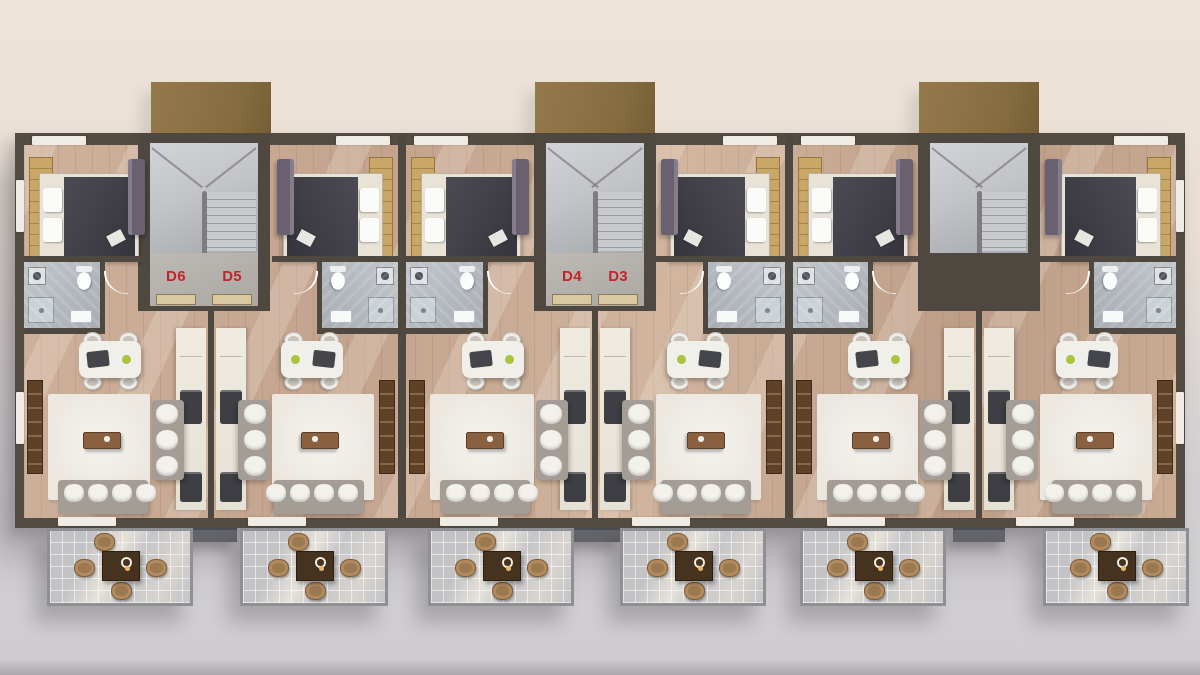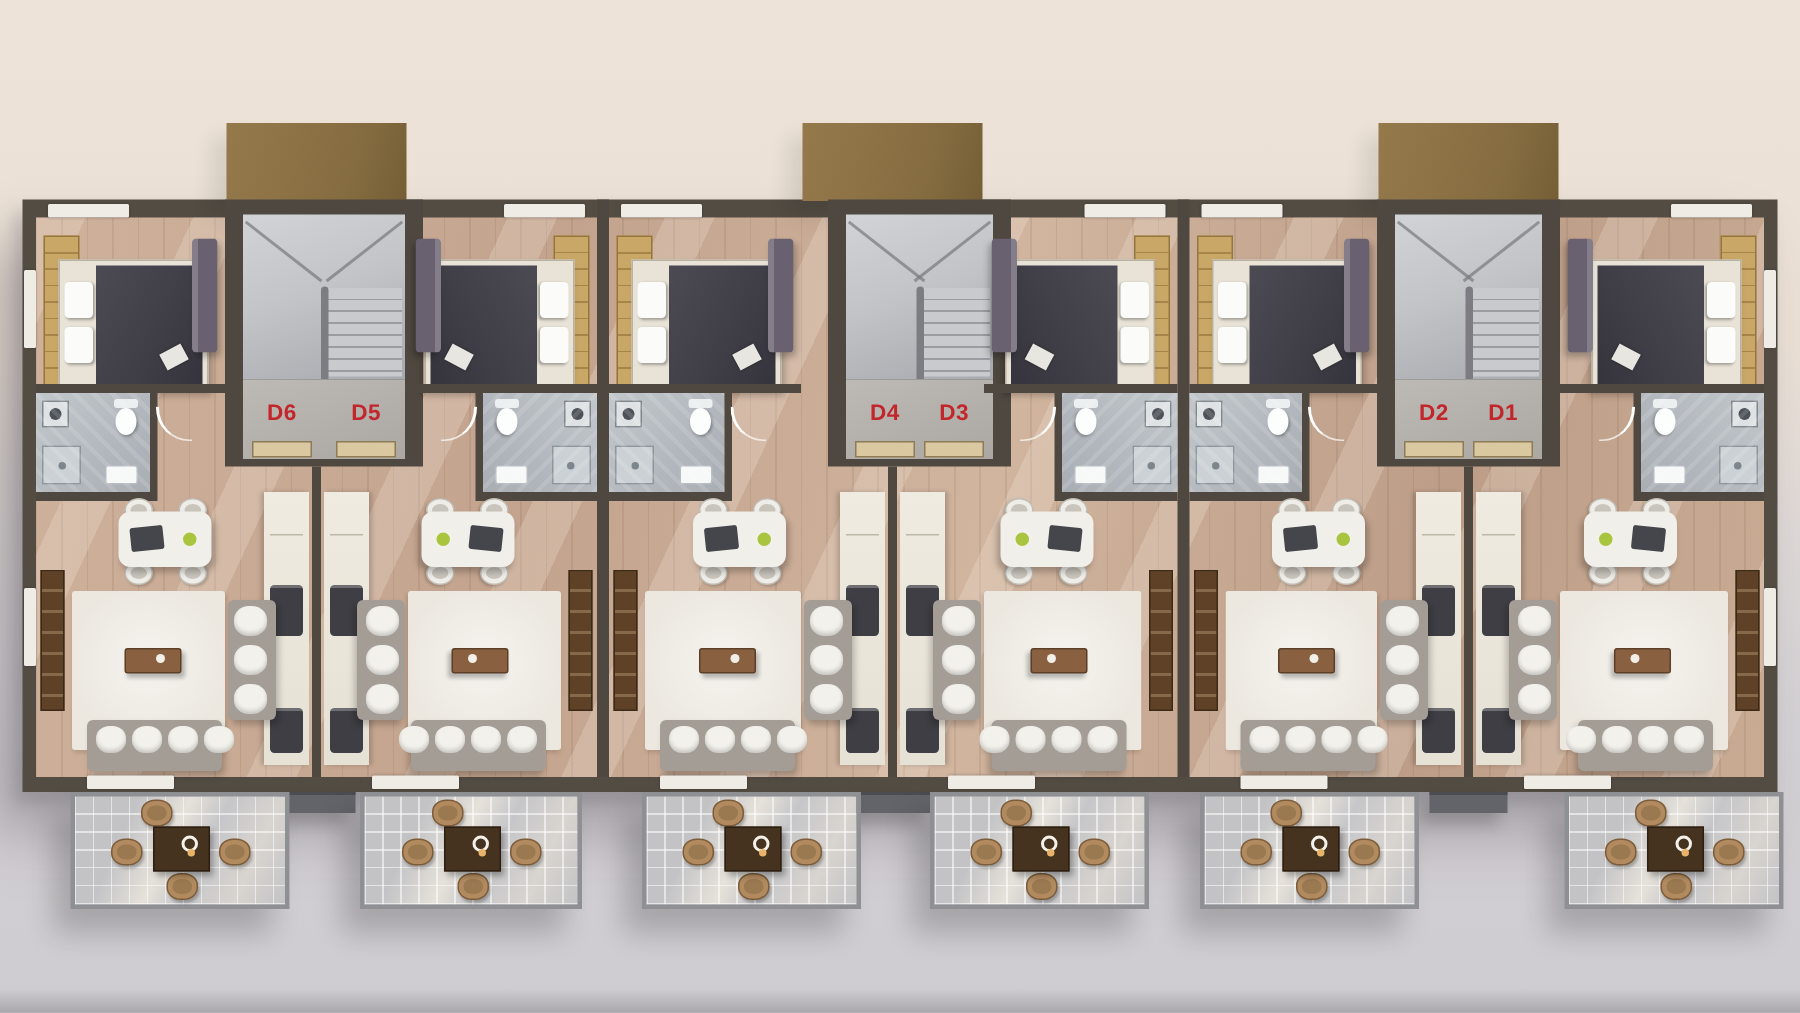--- a/index.html
+++ b/index.html
@@ -126,39 +126,39 @@
   <div class="building">
     <div class="floor"></div>
   </div>
   <div id="layers">
       <div class="wall" style="left: 398px; top: 133px; width: 8px; height: 385px;"></div>
       <div class="wall" style="left: 785px; top: 133px; width: 8px; height: 385px;"></div>
       <div class="wall" style="left: 208px; top: 311px; width: 6px; height: 207px;"></div>
       <div class="wall" style="left: 592px; top: 311px; width: 6px; height: 207px;"></div>
       <div class="wall" style="left: 976px; top: 311px; width: 6px; height: 207px;"></div>
       <div class="canopy" style="left: 151px; width: 120px;"></div>
-      <div class="tower" style="left: 150px; width: 108px; padding-left: 24px;">
+      <div class="tower" style="left: 138px; width: 108px; padding-left: 24px;">
         <div class="stairwell">
           <div class="stair-treads"></div>
           <div class="stair-spine"></div>
           <div class="stair-diag" style="left: 2px; top: 4px; width: 64px; transform: rotate(38deg);"></div>
           <div class="stair-diag" style="right: 2px; top: 4px; width: 64px; transform: rotate(-38deg); transform-origin: right center;"></div>
         </div>
         <div class="hall">
           <div class="hall-labels">
             <div>D6</div>
             <div>D5</div>
           </div>
           <div class="mat" style="left: 6px; width: 38px;"></div>
           <div class="mat" style="right: 6px; width: 38px;"></div>
         </div>
       </div>
       <div class="stoop" style="left: 185px; width: 52px;"></div>
       <div class="canopy" style="left: 535px; width: 120px;"></div>
-      <div class="tower" style="left: 552px; width: 122px;">
+      <div class="tower" style="left: 534px; width: 122px;">
         <div class="stairwell">
           <div class="stair-treads"></div>
           <div class="stair-spine"></div>
           <div class="stair-diag" style="left: 2px; top: 4px; width: 64px; transform: rotate(38deg);"></div>
           <div class="stair-diag" style="right: 2px; top: 4px; width: 64px; transform: rotate(-38deg); transform-origin: right center;"></div>
         </div>
         <div class="hall">
           <div class="hall-labels">
             <div>D4</div>
             <div>D3</div>
@@ -168,28 +168,20 @@
         </div>
       </div>
       <div class="stoop" style="left: 569px; width: 52px;"></div>
       <div class="canopy" style="left: 919px; width: 120px;"></div>
       <div class="tower" style="left: 918px; width: 122px;">
         <div class="stairwell">
           <div class="stair-treads"></div>
           <div class="stair-spine"></div>
           <div class="stair-diag" style="left: 2px; top: 4px; width: 64px; transform: rotate(38deg);"></div>
           <div class="stair-diag" style="right: 2px; top: 4px; width: 64px; transform: rotate(-38deg); transform-origin: right center;"></div>
-        </div>
-        <div class="hall">
-          <div class="hall-labels">
-            <div>D2</div>
-            <div>D1</div>
-          </div>
-          <div class="mat" style="left: 6px; width: 38px;"></div>
-          <div class="mat" style="right: 6px; width: 38px;"></div>
         </div>
       </div>
       <div class="stoop" style="left: 953px; width: 52px;"></div>
       <div class="zone" style="left: 24px; top: 147px; width: 126px; height: 181px;">
         <div class="wardrobe" style="left: 5px; top: 10px; width: 22px; height: 116px;"></div>
         <div class="bed" style="left: 15px; top: 26px; width: 98px; height: 86px;">
           <div class="duvet"></div>
           <div class="pillow" style="top: 14px;"></div>
           <div class="pillow" style="top: 44px;"></div>
           <div class="magazine" style="right: 14px; bottom: 16px;"></div>

